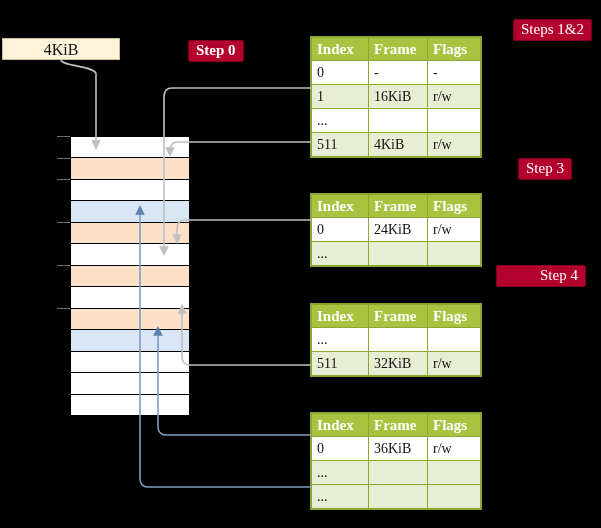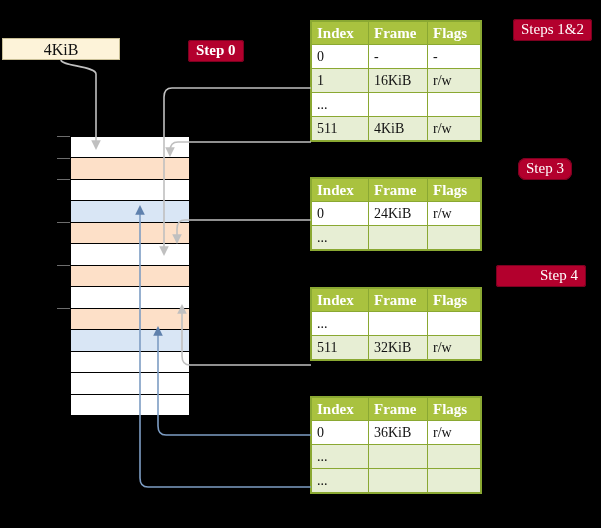--- a/index.html
+++ b/index.html
@@ -39,21 +39,21 @@
     color: #ffffff;
     font-size: 15px;
     line-height: 19px;
     padding: 1px 8px 2px 8px;
     border-radius: 3px;
     white-space: nowrap;
     box-shadow: 0 0 0 1px #7c0020 inset;
   }
   .chip-step0 { left: 188px; top: 40px; font-weight: bold; }
   .chip-steps12 { left: 513px; top: 19px; }
-  .chip-step3 { left: 518px; top: 158px; border-radius: 8px; }
+  .chip-step3 { left: 518px; top: 158px; }
   .chip-step4 { left: 496px; top: 265px; padding-left: 44px; }
 
   
   #mem {
     position: absolute;
     left: 70px;
     top: 136px;
     width: 120px;
     height: 279px;
   }
@@ -80,20 +80,21 @@
 
   
   .ptable {
     position: absolute;
     border-collapse: collapse;
     background: #ffffff;
     font-size: 14px;
     color: #111111;
     table-layout: fixed;
     box-shadow: 0 0 0 1px #8aa832;
+    margin-top: 16px;
   }
   .ptable th {
     background: #a9c23f;
     color: #ffffff;
     font-weight: bold;
     font-size: 15px;
     text-align: left;
     padding: 2px 5px;
     border: 1px solid #8aa832;
     height: 18px;

